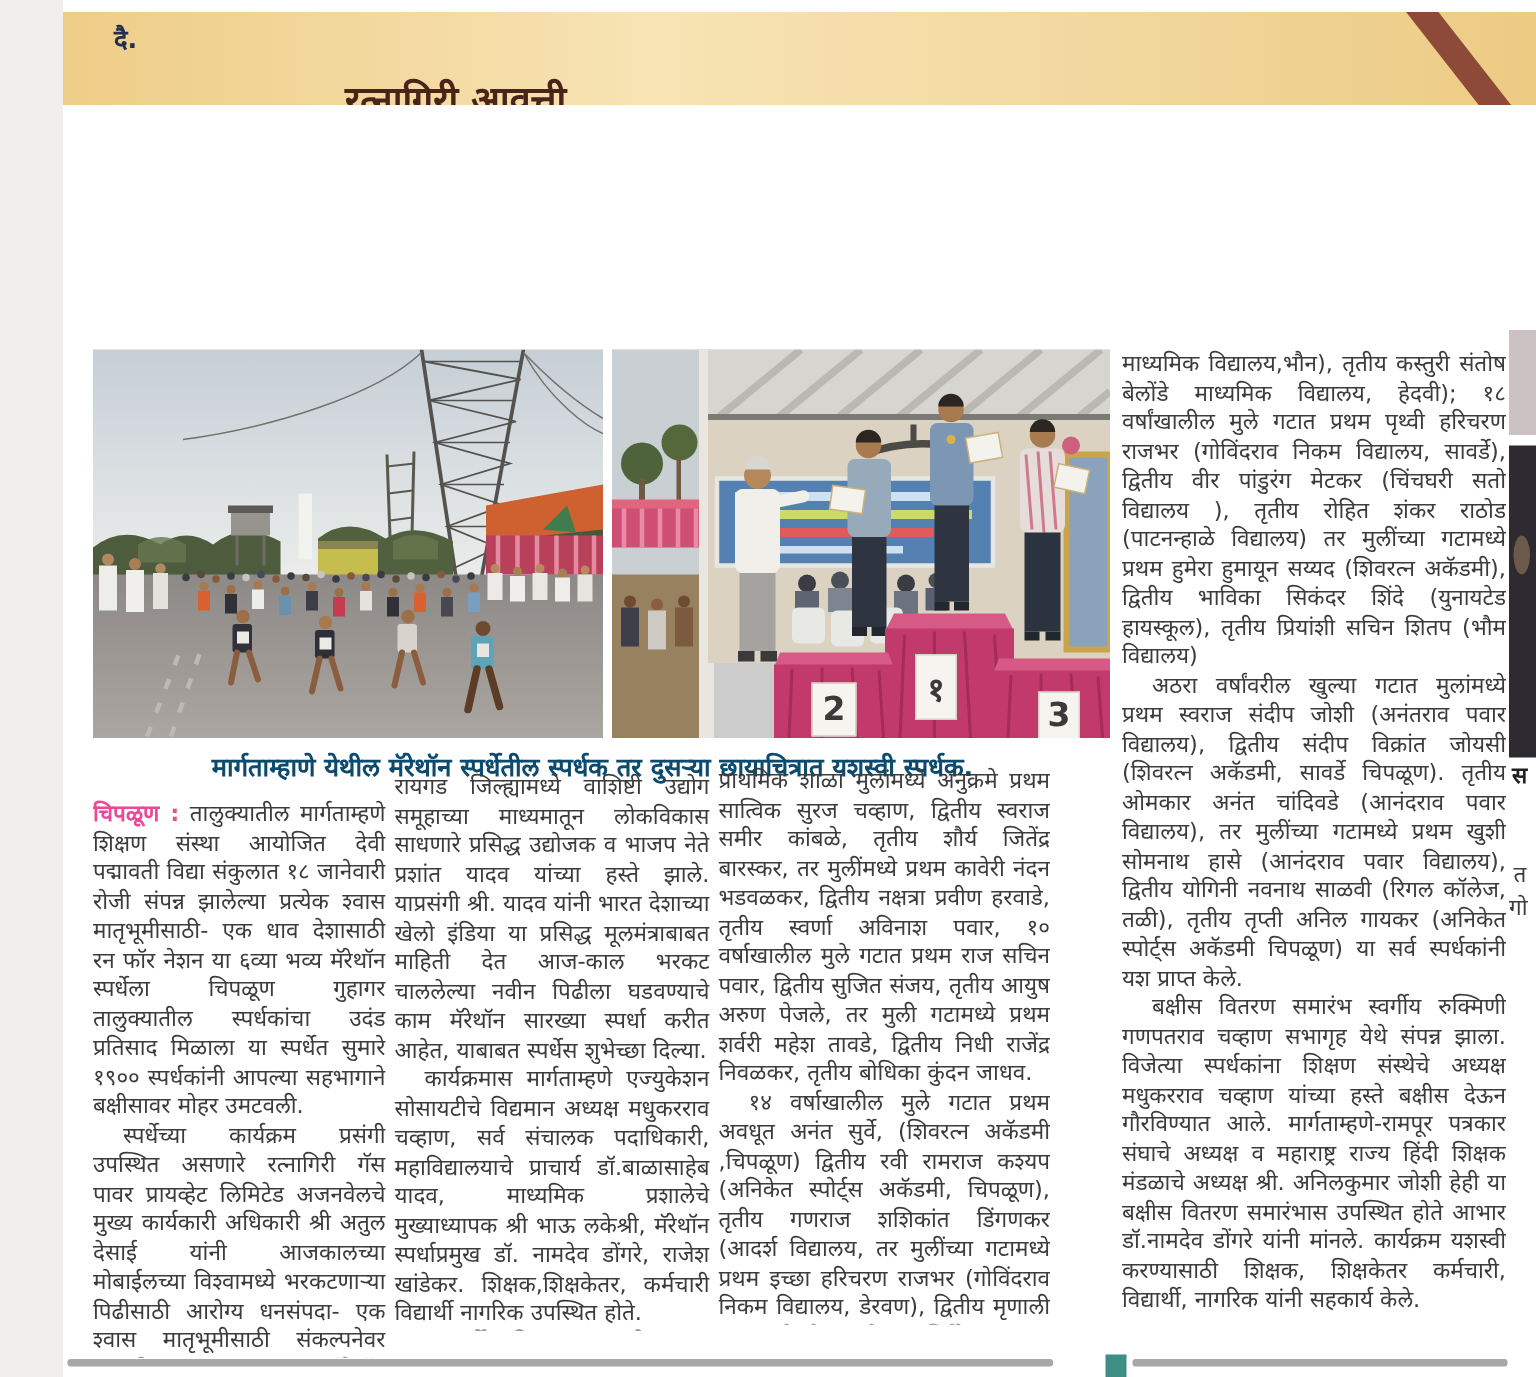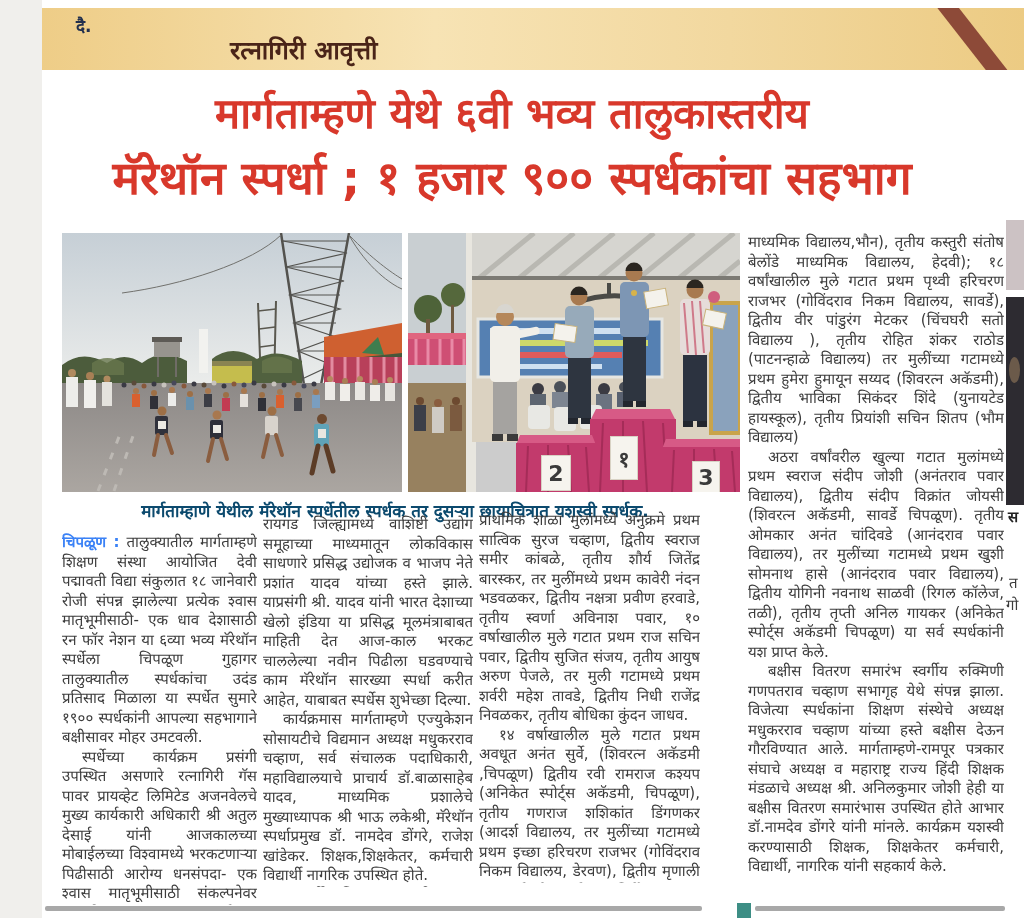--- a/index.html
+++ b/index.html
@@ -10,21 +10,21 @@
 
   
   .left-strip{left:0;top:0;width:42px;height:918px;background:#f0efec;}
 
   
   .masthead{left:42px;top:8px;width:982px;height:62px;overflow:hidden;
     background:linear-gradient(90deg,#eecd87 0%,#f7e3b4 40%,#f2d89f 70%,#eccb83 100%);}
   .mh-daily{position:absolute;left:34px;top:6px;font-size:17px;font-weight:bold;color:#22304e;}
   .mh-title{position:absolute;left:54px;top:1px;font-size:45px;line-height:1.0;font-weight:bold;
     color:#2f9fd8;border-bottom:6px solid #2f9fd8;padding:0 4px 1px 2px;}
-  .mh-edition{position:absolute;left:188px;top:24px;font-size:25px;font-weight:bold;color:#4a2418;}
+  .mh-edition{position:absolute;left:188px;top:40px;font-size:25px;font-weight:bold;color:#4a2418;}
   .mh-stripe{position:absolute;right:40px;top:-30px;width:17px;height:130px;background:#8d4a38;
     transform:rotate(-38deg);}
 
   
   .headline{left:0;top:82px;width:1024px;text-align:center;color:#d8382b;font-weight:bold;}
   .hl1{font-size:42px;line-height:1.5;}
   .hl2{font-size:46px;line-height:1.45;}
 
   
   .photo{overflow:hidden;background:#ccc;}
@@ -41,21 +41,21 @@
     color:#0c4a6e;}
 
   
   .col{color:#3c3c3c;font-size:15px;line-height:19.5px;text-align:justify;overflow:hidden;}
   .col p{margin:0;text-indent:20px;}
   .col p.flush{text-indent:0;}
   .col1{left:62px;top:533px;width:195px;height:372px;}
   .col2{left:263px;top:515px;width:210px;height:372px;}
   .col3{left:479px;top:511px;width:221px;height:372px;}
   .col4{left:748px;top:233px;width:256px;height:672px;}
-  .dateline{font-weight:bold;color:#3b82f6;}
+  .dateline{font-weight:bold;color:#ec4899;}
   .results-heading{font-weight:bold;text-align:center;text-indent:0 !important;}
 
   
   .divider{height:5px;background:#a8a8a8;border-radius:2px;}
   .div1{left:45px;top:906px;width:657px;}
   .div2{left:755px;top:906px;width:250px;}
   .teal-frag{left:737px;top:903px;width:14px;height:15px;background:#3d8e85;}
 
   
   .sliver-block{left:1006px;top:220px;width:18px;height:70px;background:#ccc2c4;}
@@ -71,24 +71,20 @@
 <div class="page">
 
   <div class="abs left-strip"></div>
 
   <header class="abs masthead">
     <span class="mh-daily">दै.</span>
     <span class="mh-edition">रत्नागिरी आवृत्ती</span>
     <div class="mh-stripe"></div>
   </header>
 
-  <h1 class="abs headline" style="margin:0;">
-    <div class="hl1">मार्गताम्हणे येथे ६वी भव्य तालुकास्तरीय</div>
-    <div class="hl2">मॅरेथॉन स्पर्धा ; १ हजार ९०० स्पर्धकांचा सहभाग</div>
-  </h1>
 
   <figure class="abs photo photo-race" style="margin:0;">
     <svg width="340" height="259" viewBox="0 0 340 259">
       <defs>
         <linearGradient id="sky" x1="0" y1="0" x2="0" y2="1">
           <stop offset="0" stop-color="#c6cfd6"></stop>
             <stop offset="1" stop-color="#edeeec"></stop>
         </linearGradient>
         <linearGradient id="road" x1="0" y1="0" x2="0" y2="1">
           <stop offset="0" stop-color="#8d8987"></stop>

